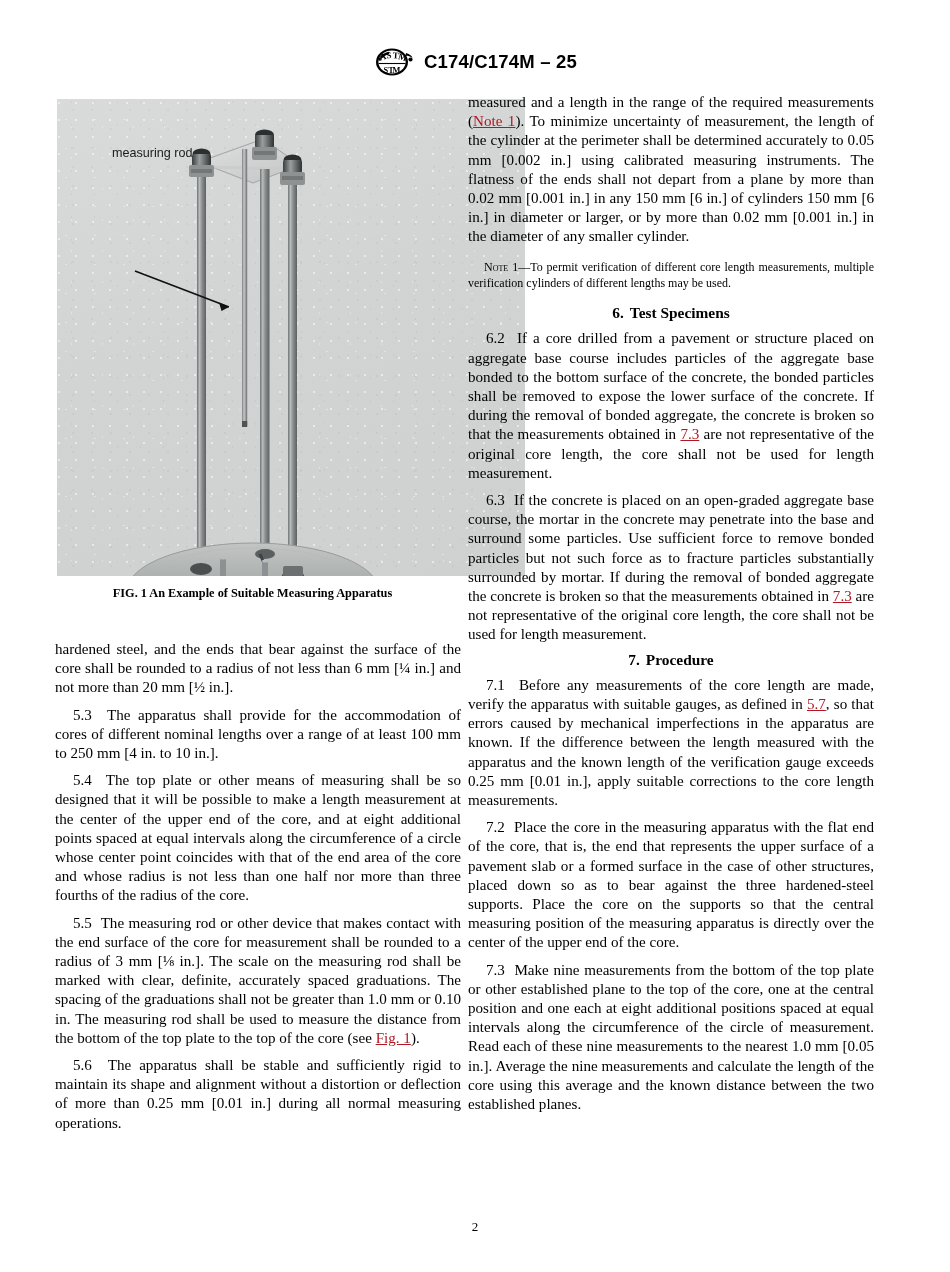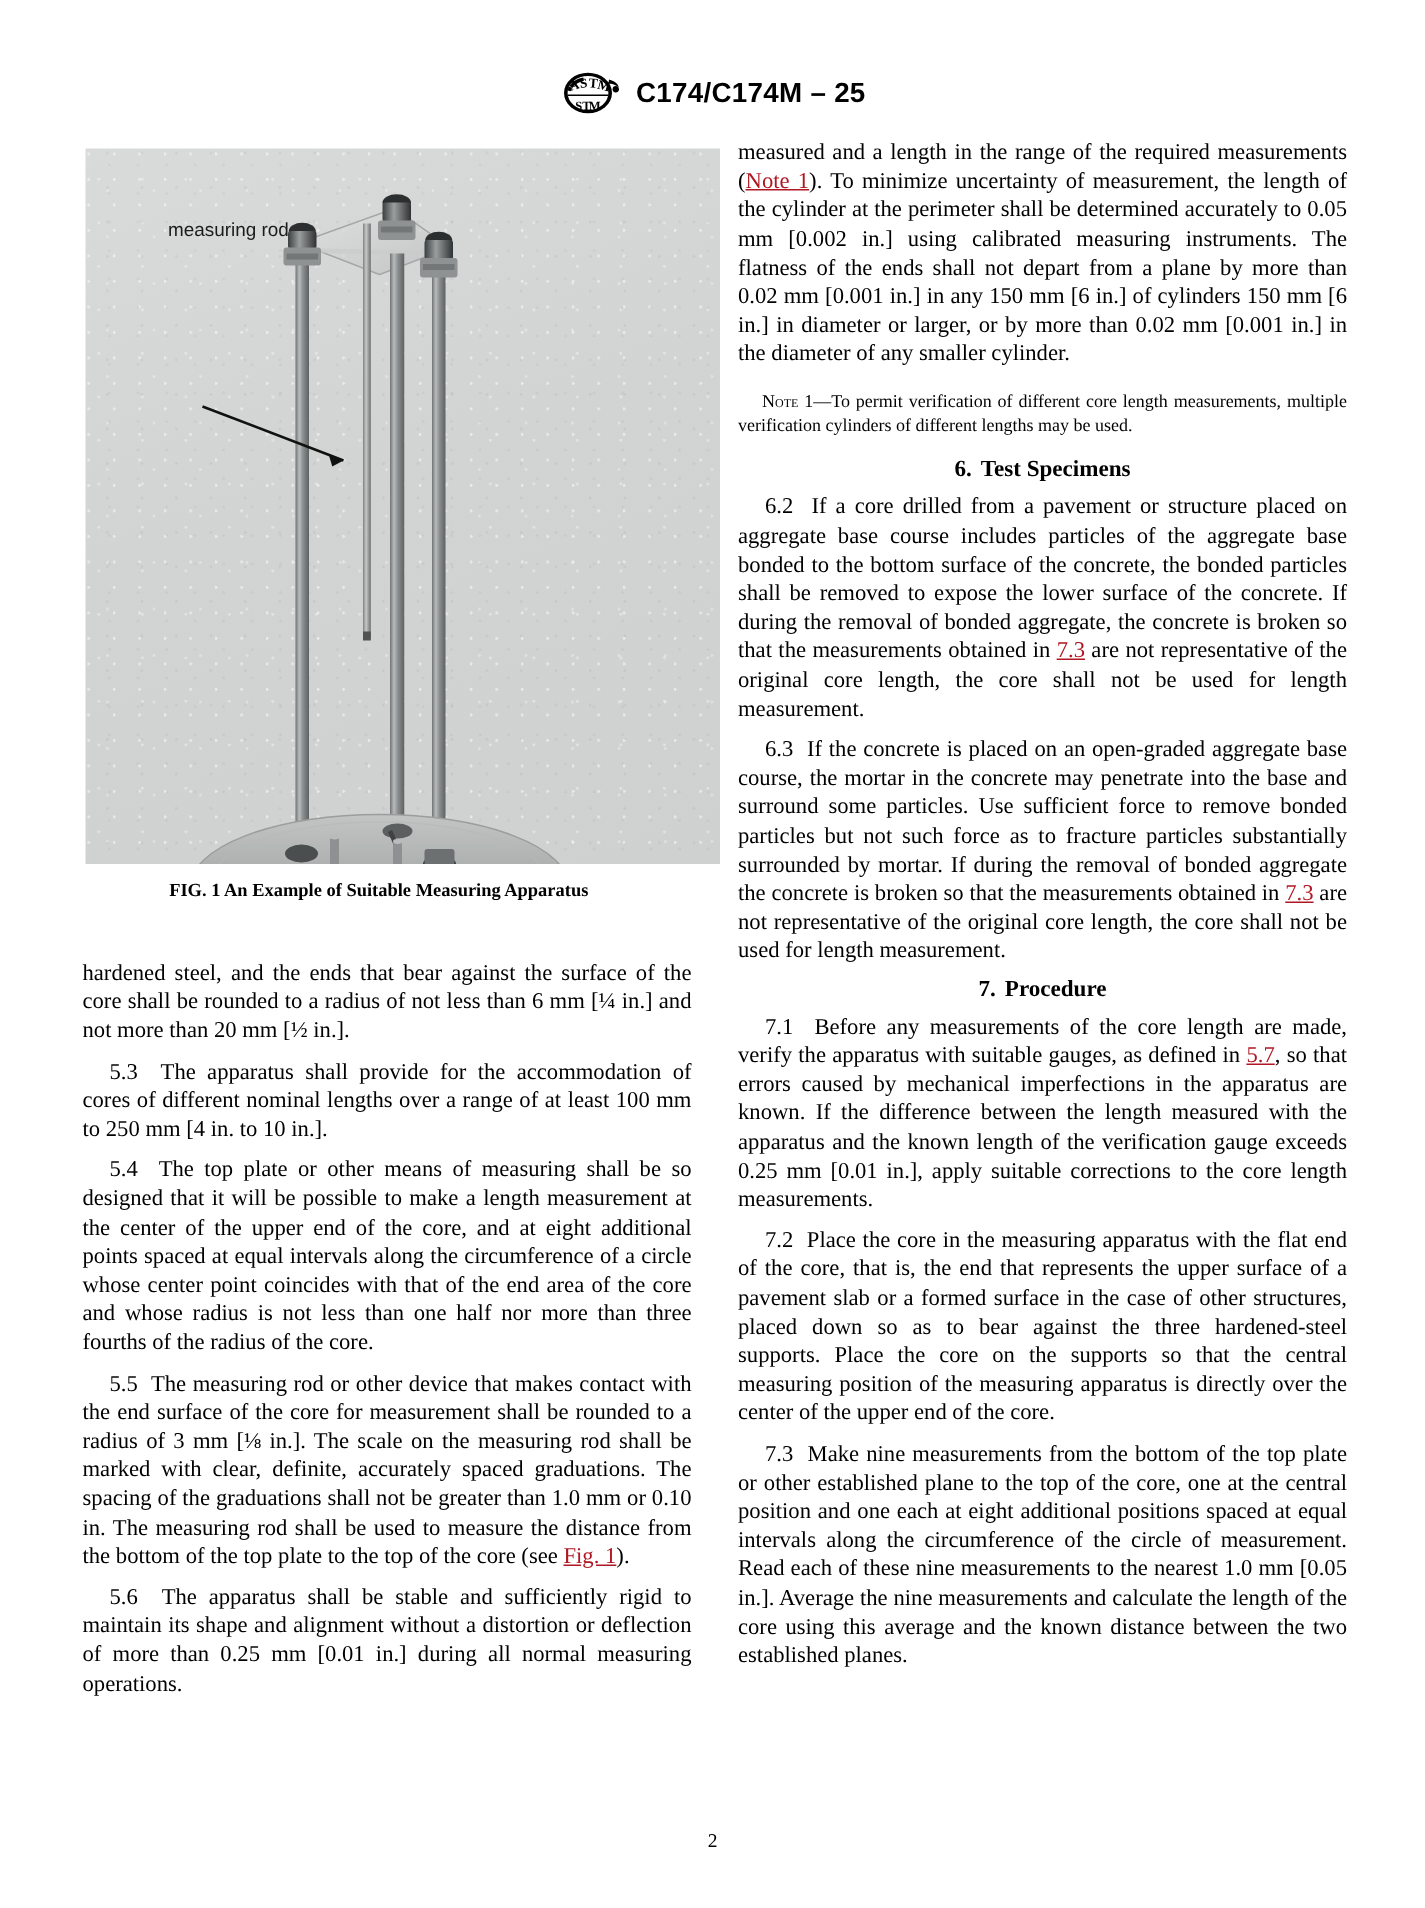--- a/index.html
+++ b/index.html
@@ -41,21 +41,21 @@
     white-space: nowrap;
   }
 
   
   .col {
     position: absolute;
     top: 93px;
     width: 406px;
   }
   .col-left  { left: 55px; }
-  .col-right { left: 492px; }
+  .col-right { left: 468px; }
 
   p.body {
     margin: 0 0 0 0;
     font-size: 15.1px;
     line-height: 19.2px;
     text-align: justify;
     text-justify: inter-word;
     hyphens: manual;
     text-indent: 18px;
   }
@@ -91,21 +91,21 @@
 
   
   .figure-wrap {
     position: absolute;
     left: 57px;
     top: 99px;
     width: 391px;
   }
   .photo {
     position: relative;
-    width: 423px;
+    width: 468px;
     height: 477px;
     background: linear-gradient(160deg, #d9dada 0%, #d2d4d3 45%, #cfd1d0 100%);
     overflow: hidden;
   }
   .photo-noise {
     position: absolute;
     inset: 0;
     background-image:
       radial-gradient(circle at 12% 22%, rgba(255,255,255,.55) 0 1px, transparent 1px),
       radial-gradient(circle at 63% 14%, rgba(0,0,0,.05) 0 1px, transparent 1px),

